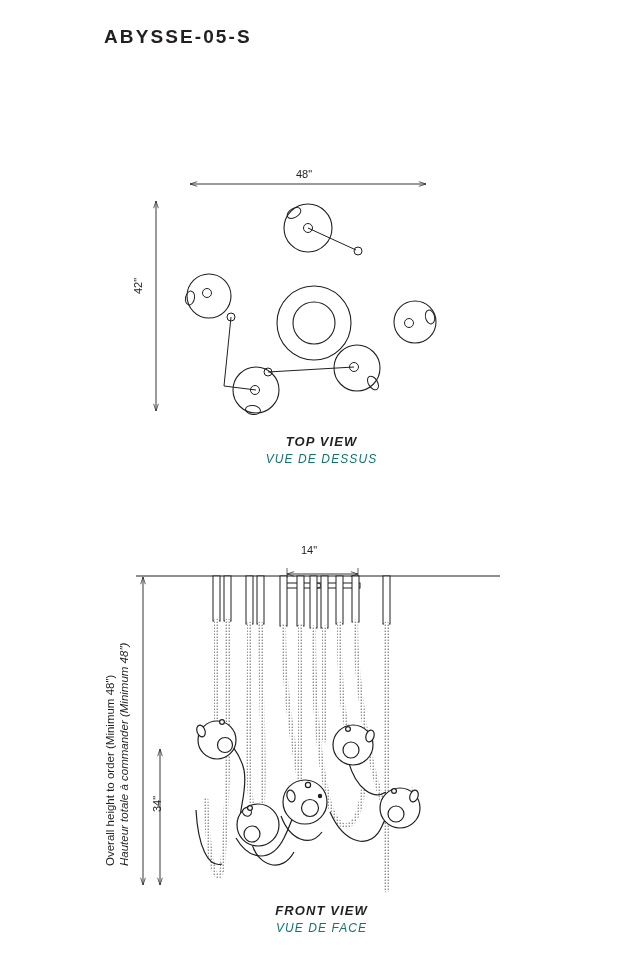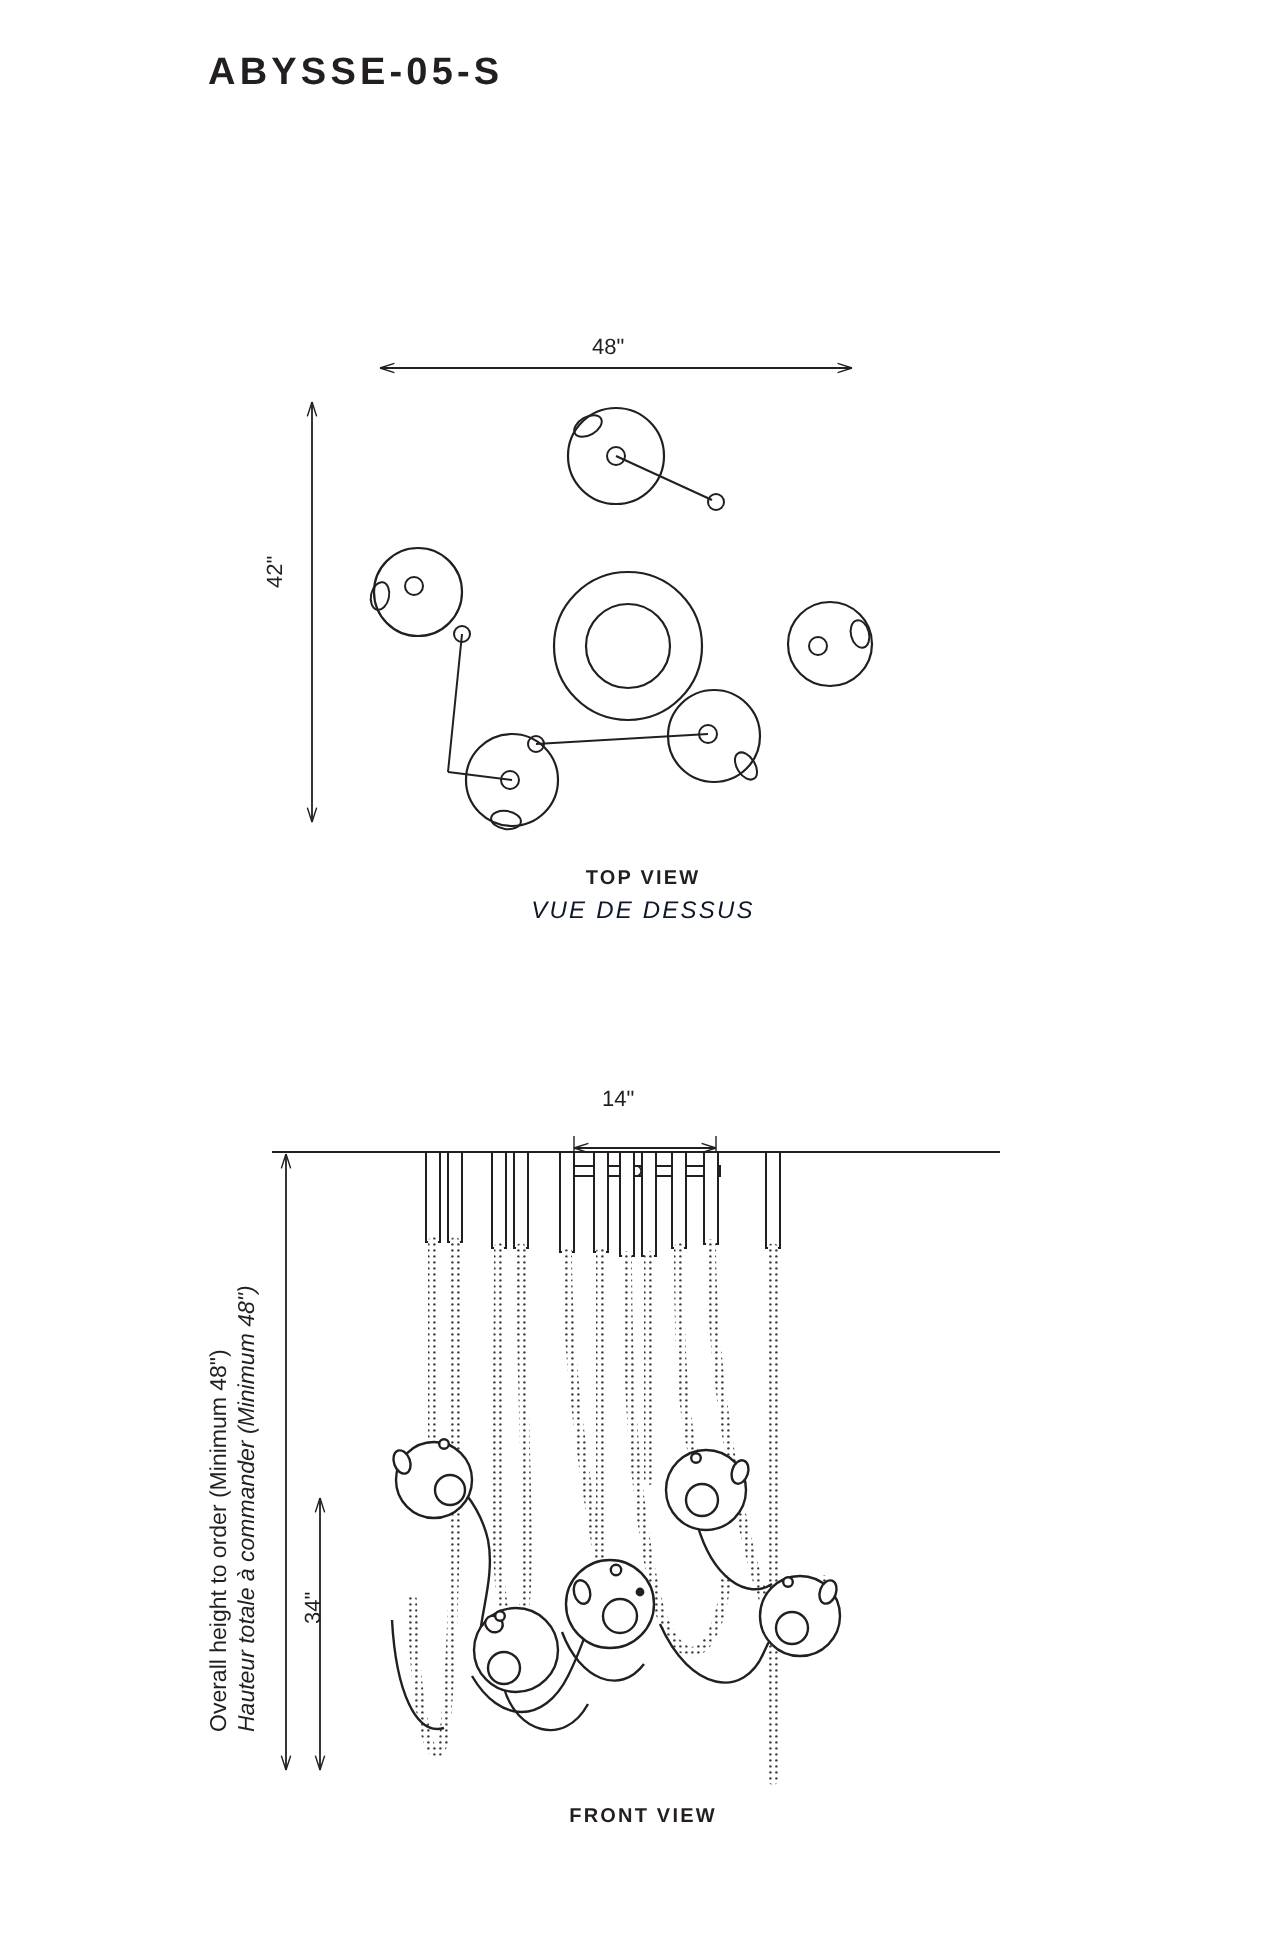--- a/index.html
+++ b/index.html
@@ -27,31 +27,32 @@
   .drawing{position:absolute;left:0;top:0;width:643px;height:979px;pointer-events:none;}
 
   .caption{
     position:absolute;
     width:643px;
     text-align:center;
     left:0;
     white-space:nowrap;
   }
   .caption .cap-en{
+    font-style:italic;
     font-weight:bold;
-    font-size:10px;
+    font-size:13px;
     letter-spacing:1.1px;
     color:#231f20;
     display:block;
   }
   .caption .cap-fr{
     font-style:italic;
     font-size:12px;
     letter-spacing:1.1px;
-    color:#0f172a;
+    color:#0f766e;
     display:block;
     margin-top:3px;
   }
   #caption-top{top:434px;}
   #caption-front{top:903px;}
 
   .dimlabel{
     position:absolute;
     font-size:11px;
     color:#231f20;
@@ -271,15 +272,16 @@
   <div class="vtext" id="height-note-en">Overall height to order (Minimum 48")</div>
   <div class="vtext" id="height-note-fr">Hauteur totale à commander (Minimum 48")</div>
 
   <div class="caption" id="caption-top">
     <span class="cap-en">TOP VIEW</span>
     <span class="cap-fr">VUE DE DESSUS</span>
   </div>
 
   <div class="caption" id="caption-front">
     <span class="cap-en">FRONT VIEW</span>
+    <span class="cap-fr">VUE DE FACE</span>
   </div>
 
 </div>
 
 </body></html>

